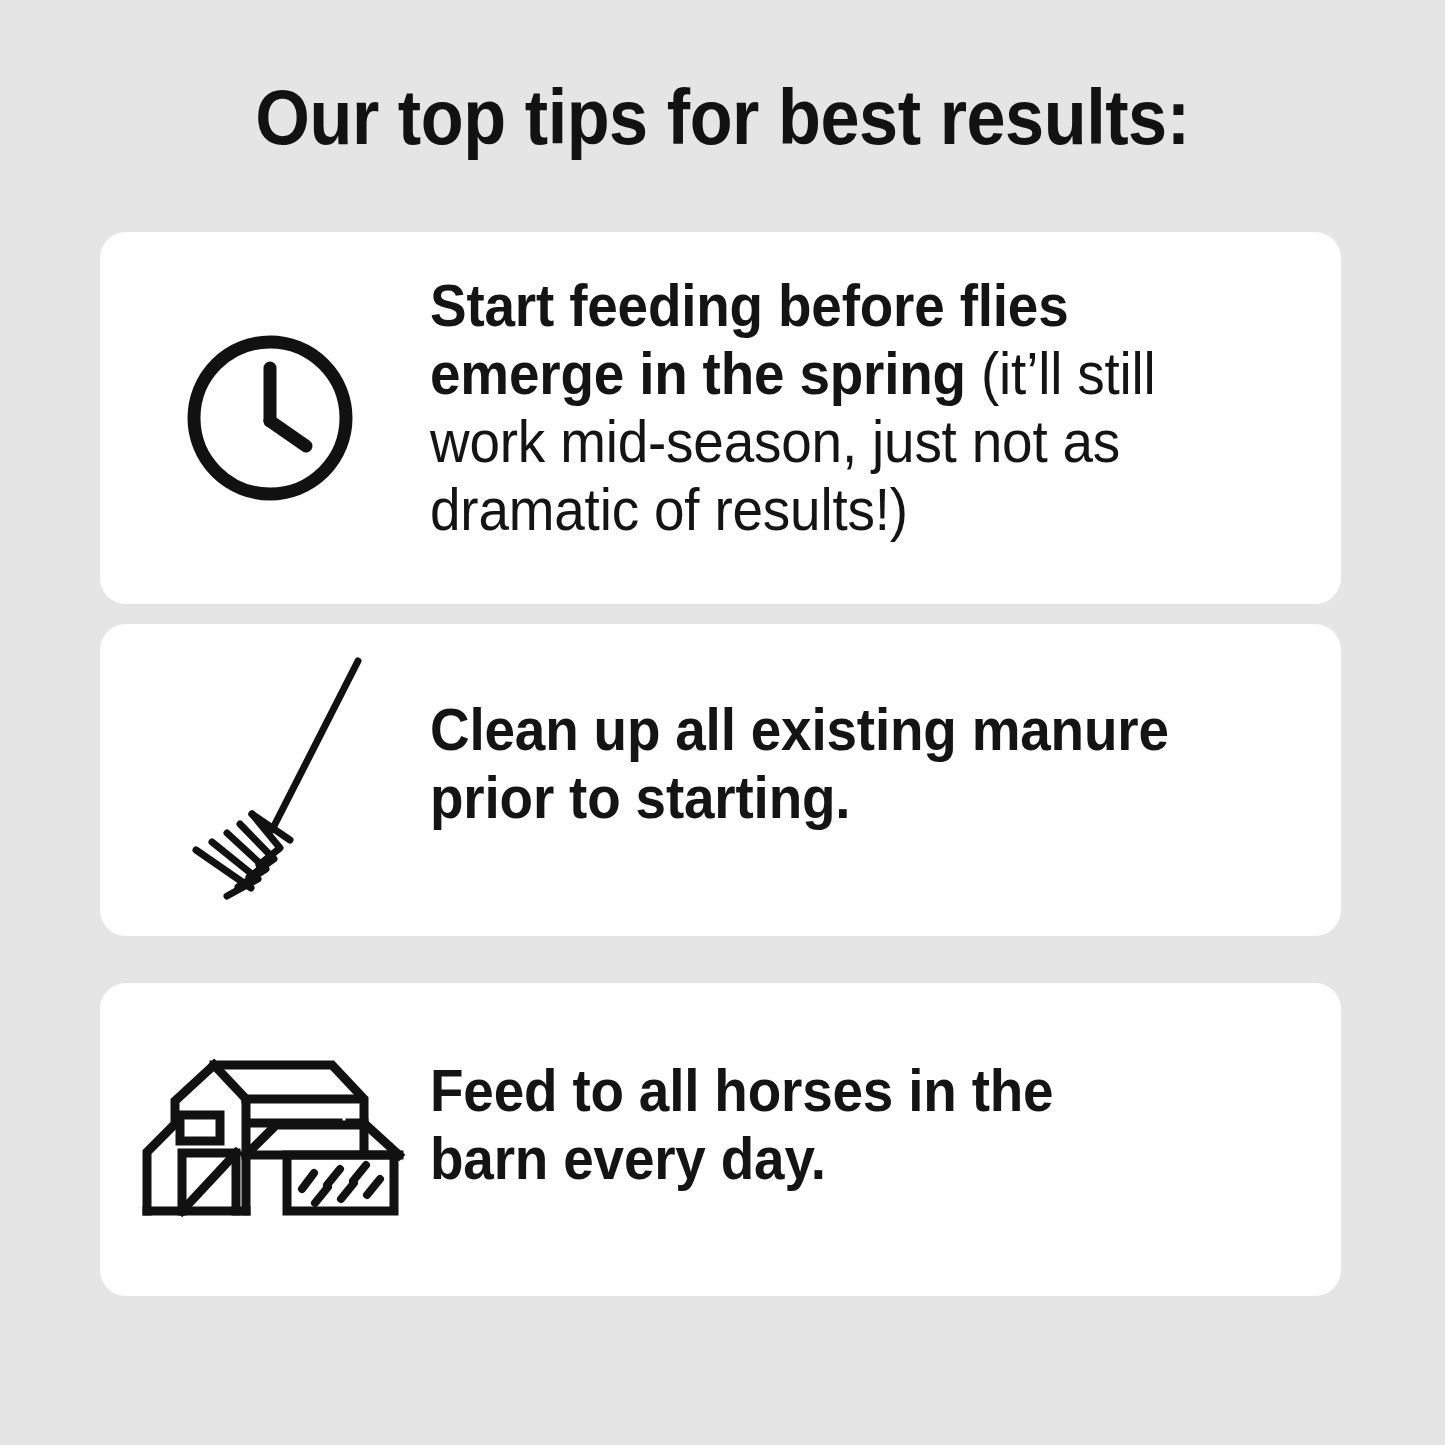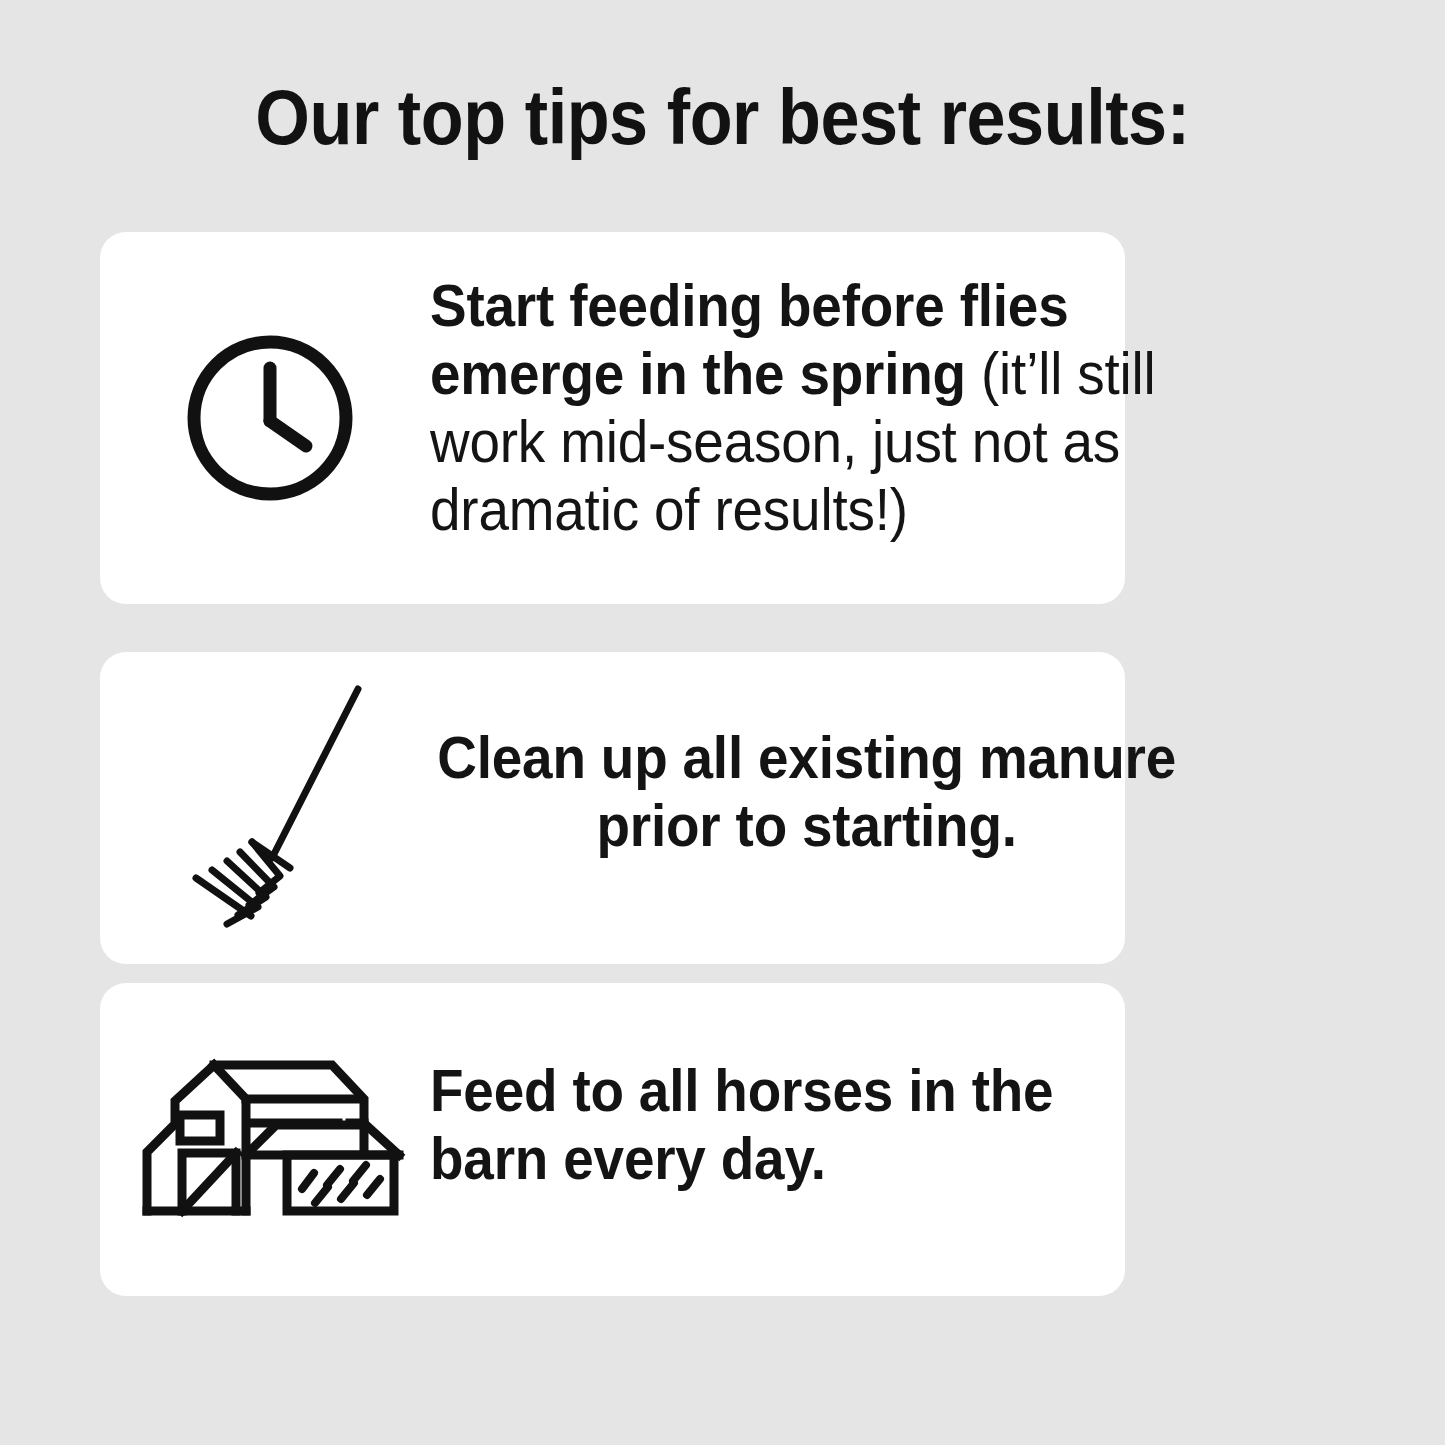--- a/index.html
+++ b/index.html
@@ -36,29 +36,29 @@
     color: #121212;
     transform: scaleX(0.90);
     transform-origin: 50% 50%;
     white-space: nowrap;
   }
 
   
   .card {
     position: absolute;
     left: 100px;
-    width: 1025px;
+    width: 1241px;
     background: #fffffe;
     border-radius: 26px;
     box-sizing: border-box;
     display: flex;
     align-items: center;
   }
   #card-1 { top: 232px;  height: 372px; }
-  #card-2 { top: 652px;  height: 312px; text-align: center; }
+  #card-2 { top: 624px;  height: 312px; }
   #card-3 { top: 983px; height: 313px; }
 
   .icon-slot {
     position: absolute;
     display: block;
   }
   #icon-clock { left: 80px;  top: 96px;  width: 180px; height: 180px; }
   #icon-fork  { left: 52px;  top: 28px;  width: 230px; height: 245px; }
   #icon-barn  { left: 42px;  top: 68px;  width: 265px; height: 165px; }
 

